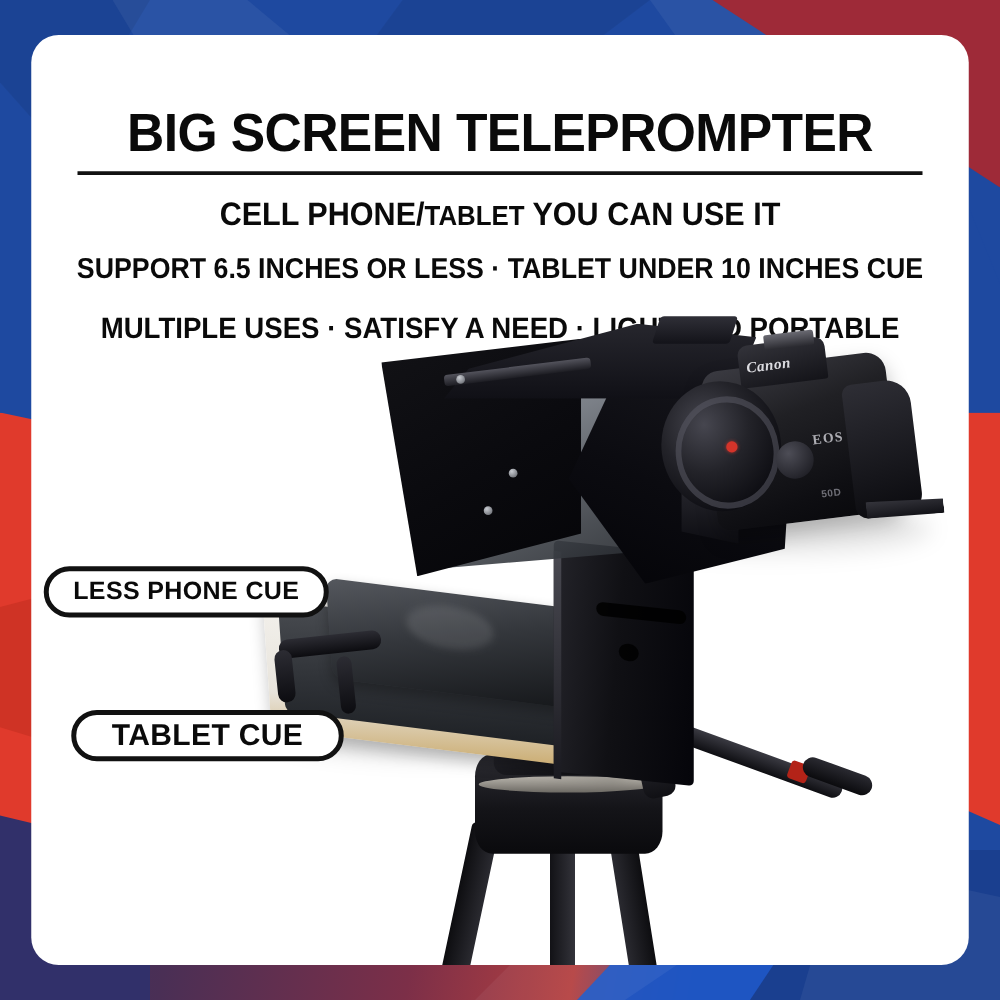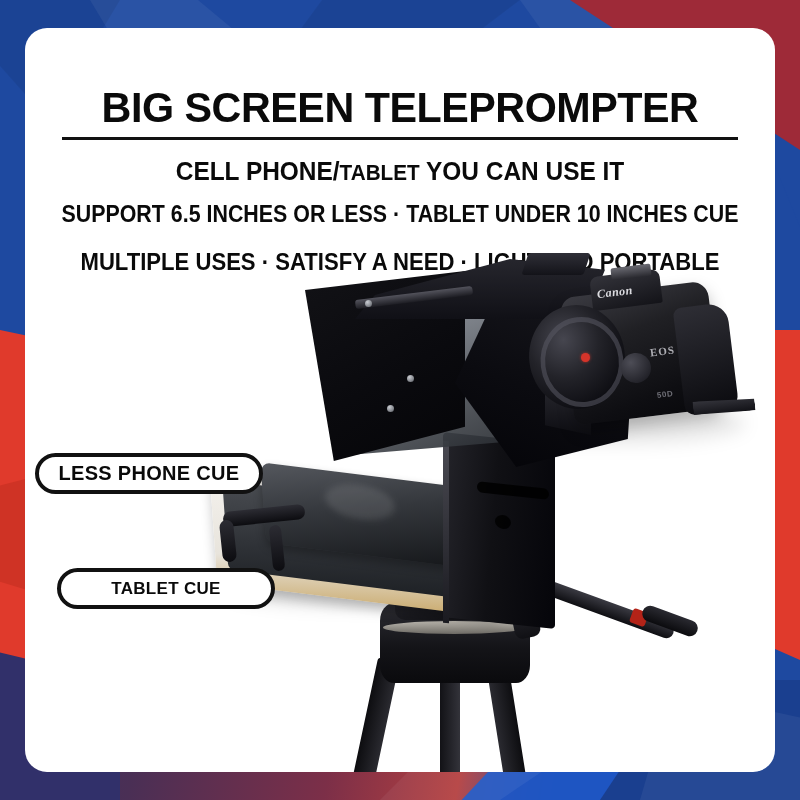--- a/index.html
+++ b/index.html
@@ -101,21 +101,21 @@
   }
 
   
   .badge{
     position:absolute;display:flex;align-items:center;justify-content:center;
     border:4px solid #111;border-radius:40px;background:#fff;
     font-weight:bold;color:#0a0a0a;letter-spacing:.3px;
     box-sizing:border-box;
   }
   #badge-phone{left:10px;top:425px;width:228px;height:41px;font-size:20px;}
-  #badge-tablet{left:32px;top:540px;width:218px;height:41px;font-size:17px;}
+  #badge-tablet{left:32px;top:540px;width:218px;height:41px;font-size:24px;}
 
   
   .photo{position:absolute;left:0;top:225px;width:750px;height:519px;}
 
   .pc{position:absolute;}
 
   
   .leg{position:absolute;background:#17171a;}
   .leg-l{left:340px;top:405px;width:22px;height:125px;transform:rotate(12deg);border-radius:4px;
         background:linear-gradient(90deg,#0d0d10,#2a2a30);}

